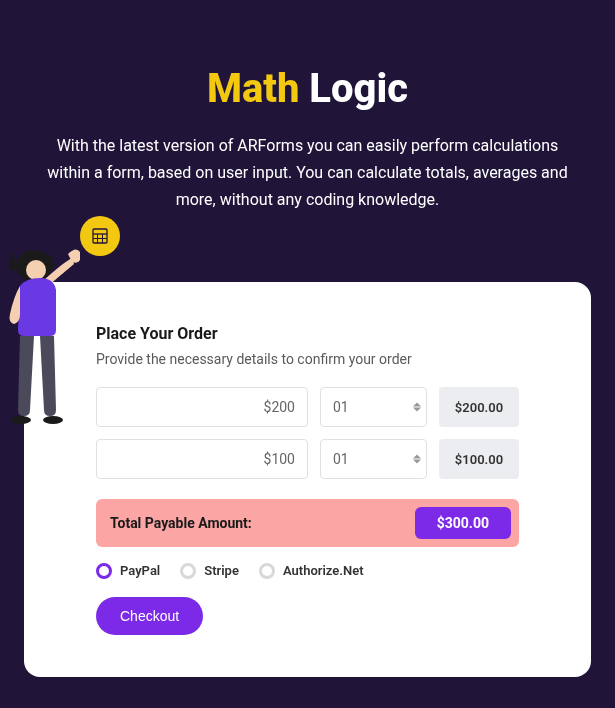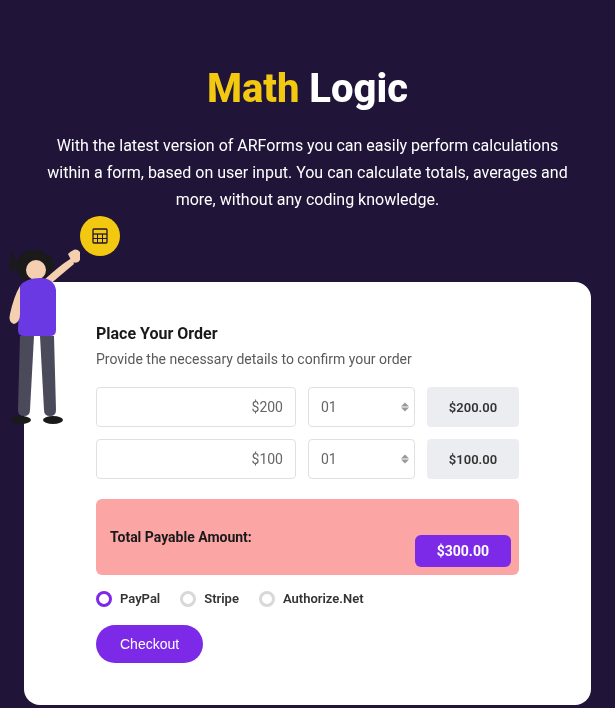--- a/index.html
+++ b/index.html
@@ -85,21 +85,21 @@
   gap: 1px;
 }
 .spinner span {
   width: 0; height: 0;
   border-left: 4px solid transparent;
   border-right: 4px solid transparent;
 }
 .spinner .up { border-bottom: 4px solid #999; }
 .spinner .dn { border-top: 4px solid #999; }
 .line-total {
-  width: 92px;
+  width: 80px;
   background: #ecedf0;
   border-radius: 4px;
   display: flex;
   align-items: center;
   justify-content: center;
   font-size: 13px;
   font-weight: 600;
   color: #333;
 }
 .row2 { margin-top: 12px; }
@@ -113,21 +113,20 @@
   justify-content: space-between;
 }
 .total-label { font-size: 14px; font-weight: 700; color: #1a1a1a; }
 .total-pill {
   background: #7c2ae8;
   color: #fff;
   font-weight: 700;
   font-size: 14px;
   padding: 8px 22px;
   border-radius: 6px;
-  margin-top: 28px;
 }
 .pay-row { display: flex; gap: 20px; margin-top: 16px; align-items: center; }
 .pay-opt { display: flex; gap: 8px; cursor: pointer; }
 .radio {
   width: 16px; height: 16px; border-radius: 50%;
   border: 3px solid #d8d8d8;
   background: #fff;
 }
 .radio.selected { border-color: #7c2ae8; }
 .pay-label { font-size: 13px; font-weight: 600; color: #333; }

